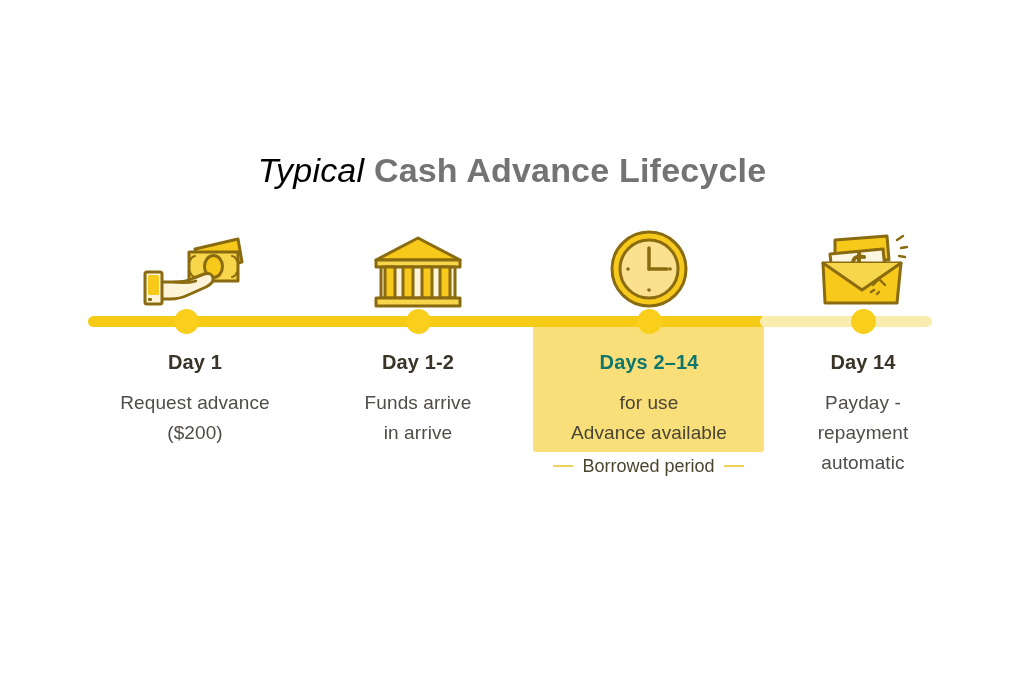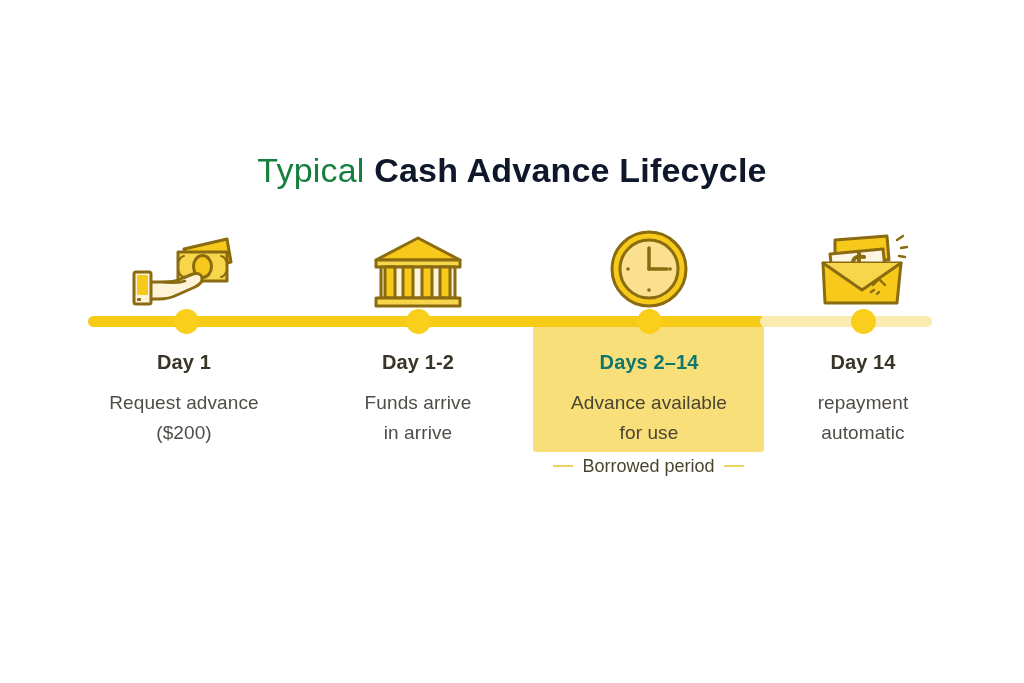--- a/index.html
+++ b/index.html
@@ -25,22 +25,22 @@
     top: 148px;
     left: 0;
     width: 1024px;
     text-align: center;
     font-size: 34px;
     line-height: 44px;
     color: #575450;
     letter-spacing: 0.2px;
     white-space: nowrap;
   }
-  #title .light { font-weight: 400; color: #15803d; }
-  #title .bold  { font-weight: 700; color: #0f172a; }
+  #title .light { font-weight: 400; color: #000000; font-style: italic; }
+  #title .bold  { font-weight: 700; color: #737373; }
 
   
   .bar {
     position: absolute;
     height: 11px;
     border-radius: 6px;
   }
   #bar-solid {
     left: 88px;
     top: 316px;
@@ -102,21 +102,21 @@
     font-size: 19px;
     font-weight: 400;
     color: #504D48;
     line-height: 30px;
     letter-spacing: 0.1px;
   }
   .step.highlighted .day  { color: #0f766e; }
   .step.highlighted .desc { color: #4A4434; }
 
   
-  #step-0 { left: 84px;  }
+  #step-0 { left: 95px;  }
   #step-1 { left: 318px; }
   #step-2 { left: 549px; }
   #step-3 { left: 763px; text-align: center; }
 
   #dot-0 { left: 174px; }
   #dot-1 { left: 406px; }
   #dot-2 { left: 637px; }
   #dot-3 { left: 851px; }
 
   
@@ -235,22 +235,22 @@
         <g fill="#8A6B10">
           <circle cx="20" cy="41" r="1.8"></circle>
           <circle cx="41" cy="62" r="1.8"></circle>
           <circle cx="62" cy="41" r="1.8"></circle>
         </g>
       </svg>
     </div>
     <div class="labels">
       <div class="day">Days 2–14</div>
       <div class="desc">
+        <div>for use</div>
         <div>Advance available</div>
-        <div>for use</div>
       </div>
     </div>
   </div>
 
   <div class="step" id="step-3">
     <div class="icon-wrap">
       <svg width="100" height="80" viewBox="0 0 100 80" aria-hidden="true">
         <g stroke="#8A6B10" stroke-width="3" stroke-linejoin="round" stroke-linecap="round">
 
           <path d="M22 28 L22 10 L74 6 L76 30 Z" fill="#F6C91B"></path>
@@ -275,20 +275,21 @@
             <path d="M60 55 L66 49 L72 55"></path>
             <path d="M58 62 L61 60"></path>
             <path d="M64 64 L66 62"></path>
           </g>
         </g>
       </svg>
     </div>
     <div class="labels">
       <div class="day">Day 14</div>
       <div class="desc">
+        <div>Payday -</div>
         <div>repayment</div>
         <div>automatic</div>
       </div>
     </div>
   </div>
 
   <div id="borrowed-period">
     <span class="dash"></span>
     <span class="cap-text">Borrowed period</span>
     <span class="dash"></span>

